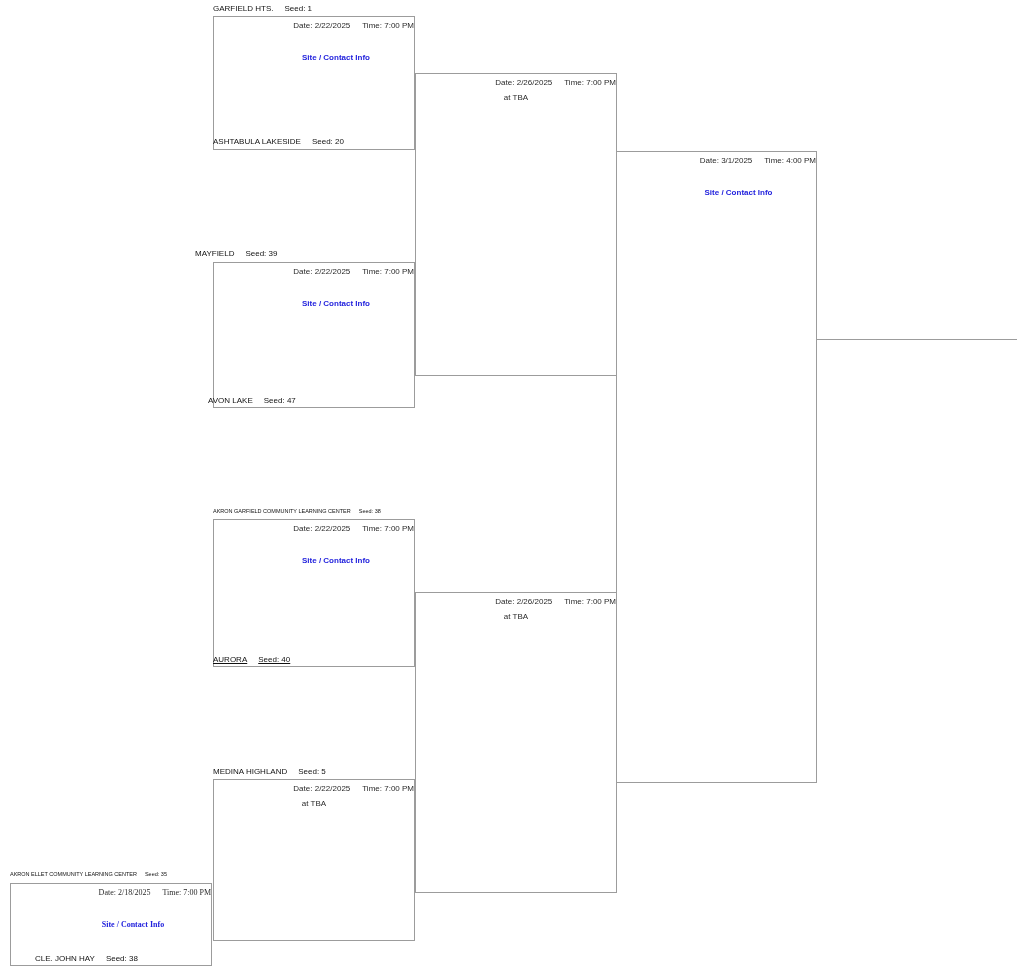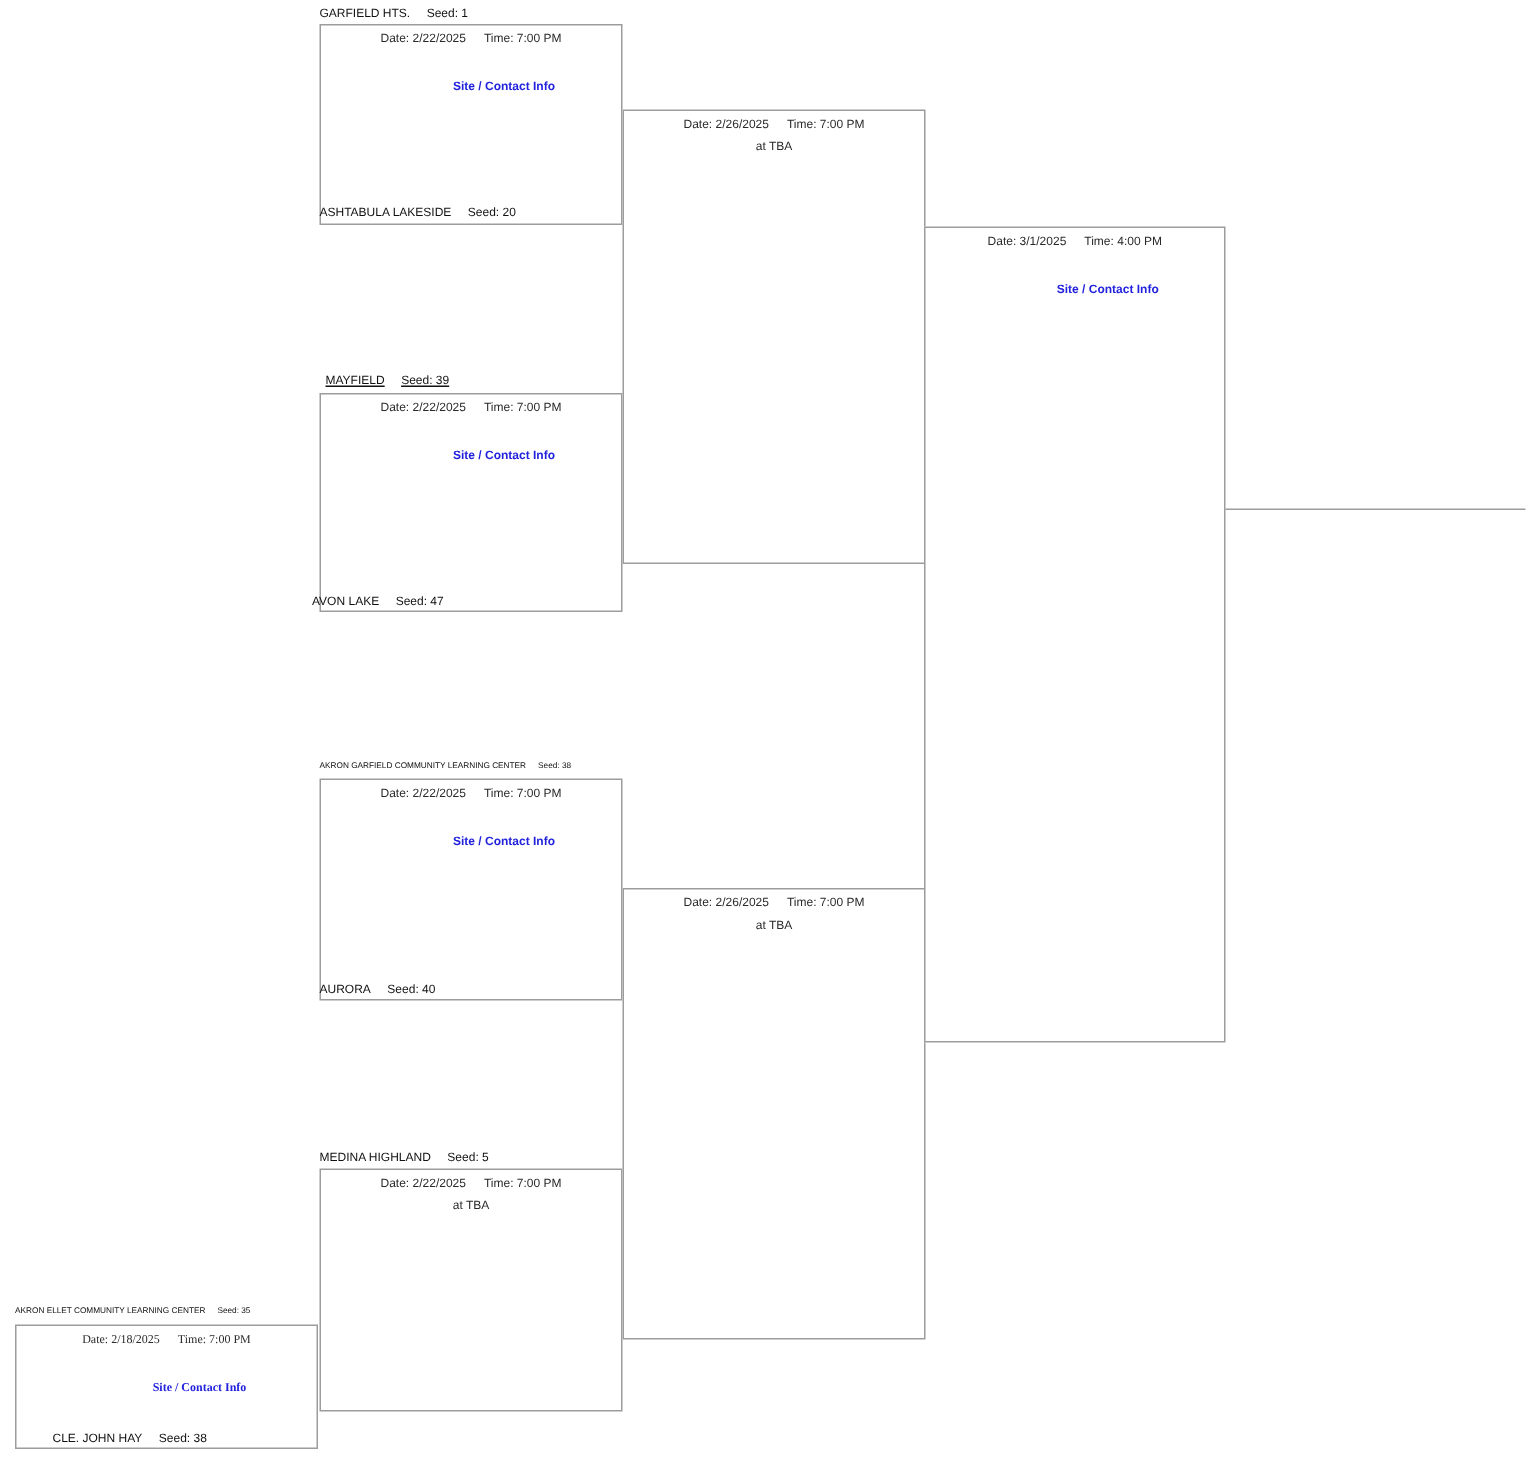--- a/index.html
+++ b/index.html
@@ -16,20 +16,21 @@
     border:1px solid #9c9c9c;
     background:#ffffff;
     text-align:center;
     padding-top:4px;
   }
   .date-row{
     font-size:8px;
     line-height:10px;
     color:#2a2a2a;
     white-space:nowrap;
+    text-align:right;
   }
   .date-row .time{ margin-left:12px; }
   .site-link{
     display:inline-block;
     margin-top:22px;
     font-size:8px;
     line-height:10px;
     font-weight:bold;
     color:#2222dd;
     cursor:pointer;
@@ -63,31 +64,31 @@
   
   #box-g1{ left:213px; top:16px;  width:202px; height:134px; }
   #box-g2{ left:213px; top:262px; width:202px; height:146px; }
   #box-g3{ left:213px; top:519px; width:202px; height:148px; }
   #box-g4{ left:213px; top:779px; width:202px; height:162px; }
   #box-playin{ left:10px; top:883px; width:202px; height:83px;font-family:Liberation Serif, serif; }
   
   #box-semi-top{    left:415px; top:73px;  width:202px; height:303px; }
   #box-semi-bottom{ left:415px; top:592px; width:202px; height:301px; }
   
-  #box-final{ left:616px; top:151px; width:201px; height:544px; }
+  #box-final{ left:616px; top:151px; width:201px; height:632px; }
   
   #winner-line{ left:817px; top:339px; width:200px; }
 
   
   #lbl-g1-top{ left:213px; top:4px; }
   #lbl-g1-bottom{ left:213px; top:137px; }
-  #lbl-g2-top{ left:217px; top:249px;text-decoration:underline; }
+  #lbl-g2-top{ left:195px; top:249px; }
   #lbl-g2-bottom{ left:208px; top:396px; }
   #lbl-g3-top{ left:213px; top:508px; }
-  #lbl-g3-bottom{ left:213px; top:655px; }
+  #lbl-g3-bottom{ left:213px; top:655px;text-decoration:underline; }
   #lbl-g4-top{ left:213px; top:767px; }
   #lbl-playin-top{ left:10px; top:871px; }
   #lbl-playin-bottom{ left:10px; top:954px;padding-left:25px; }
 </style>
 </head>
 <body>
 
 <div id="stage">
 
   <div class="team-label" id="lbl-g1-top">

